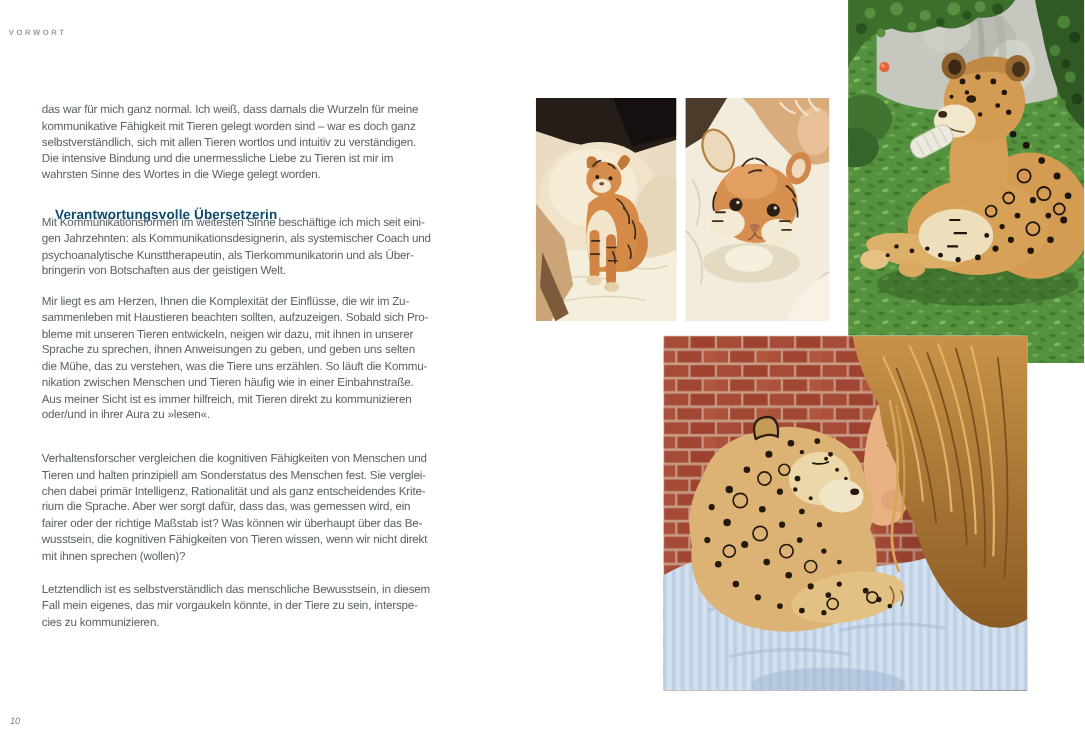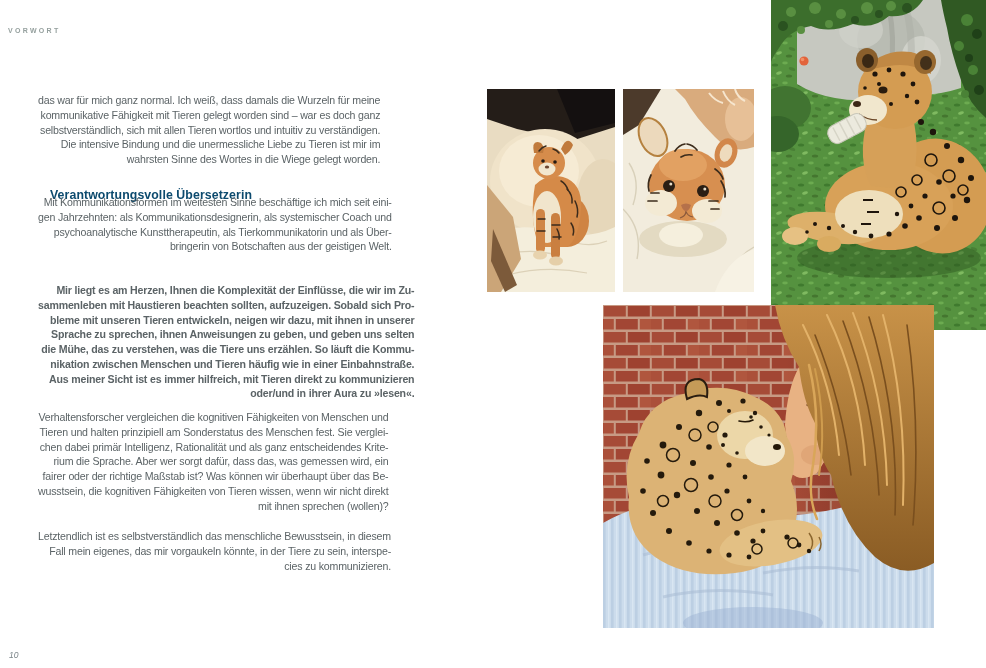--- a/index.html
+++ b/index.html
@@ -1,39 +1,38 @@
 <!DOCTYPE html>
 <html lang="de"><head>
 <meta charset="utf-8">
 <style>
   html,body{margin:0;padding:0;background:#ffffff;}
   .spread{
     position:relative;width:986px;height:668px;background:#ffffff;overflow:hidden;
     font-family:"Liberation Sans",sans-serif;
-    text-align:right;
   }
   .kicker{
     position:absolute;left:8px;top:27px;
     font-size:7px;font-weight:bold;letter-spacing:2.3px;color:#95a09e;
   }
   .pagenum{position:absolute;font-size:8.5px;color:#7b8589;font-style:italic;}
   .pagenum.left{left:9px;top:650px;}
   .pagenum.right{left:960px;top:650px;margin-left:41px;}
   .para{
     position:absolute;left:38px;margin:0;
     font-size:10.6px;line-height:14.75px;letter-spacing:-0.18px;
     color:#5b6366;white-space:pre;
   }
   .head{
     position:absolute;left:38px;margin:12px;
     font-size:12.3px;font-weight:bold;letter-spacing:0.1px;
     color:#0c4a6e;white-space:nowrap;
   }
   #p1{top:93px;} #h1{top:176px;} #p2{top:195px;} #h2{top:262px;}
-  #p3{top:283px;font-weight:bold;} #p4{top:410px;} #p5{top:529px;} #p6{top:584px;}
+  #p3{top:267px;} #p4{top:410px;} #p5{top:529px;} #p6{top:584px;}
   .photo{position:absolute;overflow:hidden;background:#eee;}
   .photo svg{display:block;}
   #photo1{left:487px;top:89px;width:128px;height:203px;}
   #photo2{left:623px;top:89px;width:131px;height:203px;}
   #photo3{left:771px;top:0;width:215px;height:330px;z-index:1;}
   #photo4{left:603px;top:305px;width:331px;height:323px;z-index:2;}
 </style>
 </head>
 <body>
 

